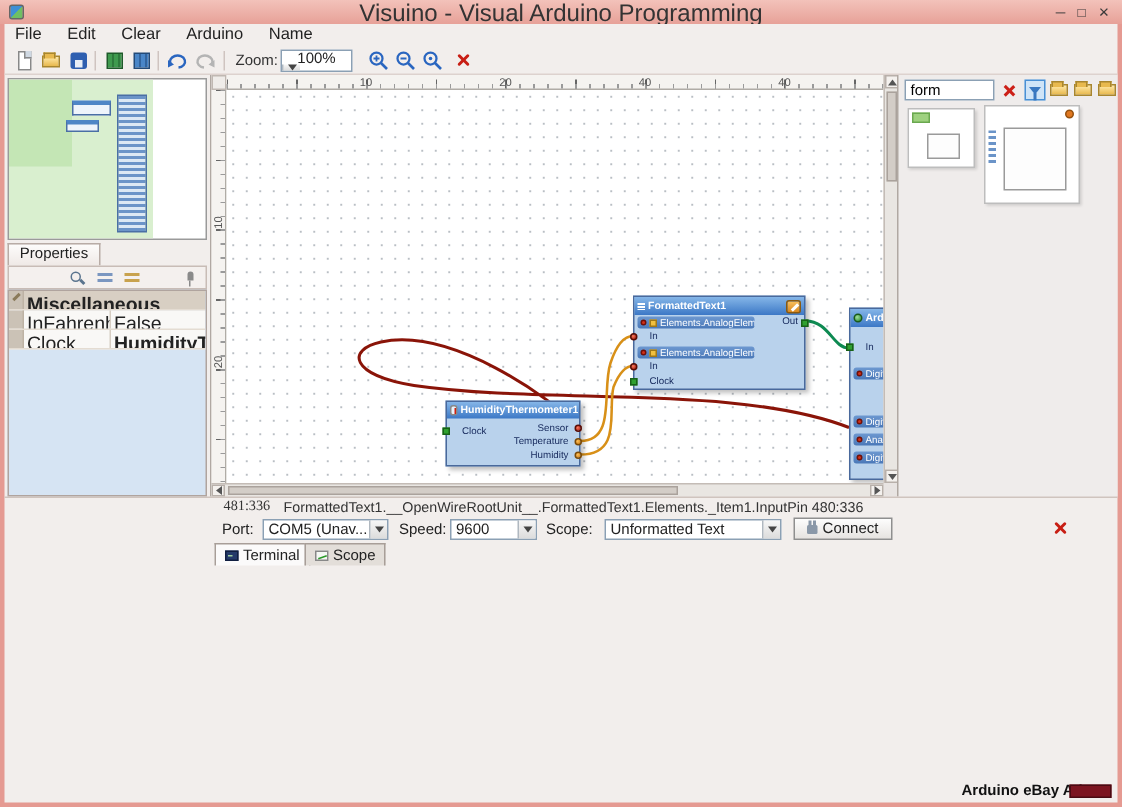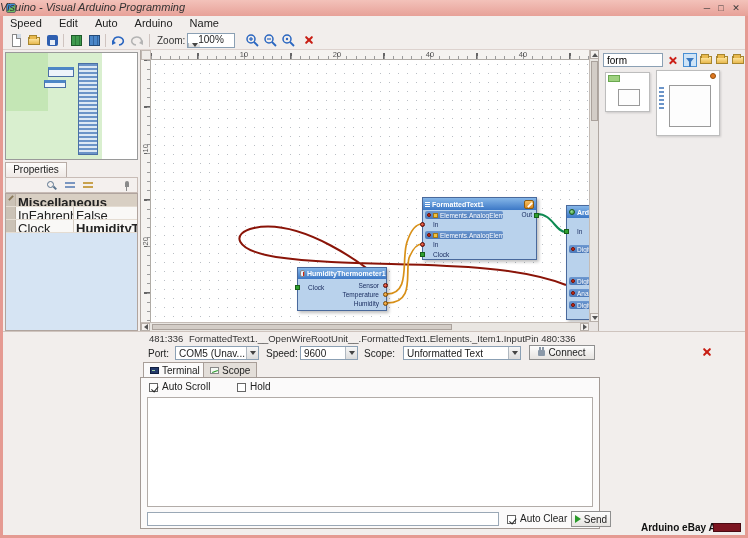--- a/index.html
+++ b/index.html
@@ -2,21 +2,21 @@
 <html><head>
 <meta charset="utf-8">
 <style>
   * { margin:0; padding:0; box-sizing:border-box; }
   html,body { width:748px; height:538px; font-family:"Liberation Sans", sans-serif; }
   #app { position:relative; width:748px; height:538px; background:#e59a92; overflow:hidden; font-size:11px; color:#222; }
   .abs { position:absolute; }
 
   
   .titlebar { left:0; top:0; width:748px; height:16px; background:linear-gradient(#f3c2ba,#e7a198); }
-  .title-text { left:0; right:0; top:1px; text-align:left; font-size:11px; color:#333;font-style:italic; }
+  .title-text { left:0; right:0; top:1px; text-align:center; font-size:16px; color:#333; }
   .app-icon { left:6px; top:3px; width:10px; height:10px; border-radius:2px; background:linear-gradient(135deg,#3f8fd4 50%,#6fbf63 50%); border:1px solid #666; }
   .cap-btn { top:2px; width:14px; height:12px; text-align:center; font-size:9px; line-height:12px; color:#3a3a3a; cursor:default; }
 
   
   .client { left:3px; top:16px; width:742px; height:519px; background:#f2eeec; }
 
   .menubar { left:0; top:0; width:742px; height:15px; }
   .menu-item { display:inline-block; padding:1px 7px; font-size:11px; color:#222; }
 
   .toolbar { left:0; top:15px; width:742px; height:19px; border-bottom:1px solid #ddd2ce; }
@@ -170,23 +170,23 @@
     <div class="abs app-icon"></div>
     <div class="abs title-text">Visuino - Visual Arduino Programming</div>
     <span class="abs cap-btn" style="right:34px;">─</span>
     <span class="abs cap-btn" style="right:20px;">□</span>
     <span class="abs cap-btn" style="right:5px;">✕</span>
   </div>
 
   <div class="abs client">
 
     <div class="abs menubar">
-      <span class="menu-item">Speed</span>
+      <span class="menu-item">File</span>
       <span class="menu-item">Edit</span>
-      <span class="menu-item">Auto</span>
+      <span class="menu-item">Clear</span>
       <span class="menu-item">Arduino</span>
       <span class="menu-item">Name</span>
     </div>
 
     <div class="abs toolbar">
       <span class="abs tb" style="left:6px;">
           <span class="i-page"></span>
         </span>
       <span class="abs tb" style="left:24px;">
           <span class="i-folder"></span>
@@ -446,21 +446,21 @@
         <span class="card-inner" style="left:12px; top:16px; width:22px; height:17px;"></span>
       </div>
       <div class="pal-card" style="left:57px; top:20px; width:64px; height:66px;">
         <span class="chip-orange"></span>
         <span class="card-pins"></span>
         <span class="card-inner" style="left:12px; top:14px; width:42px; height:42px;"></span>
       </div>
     </div>
 
     <div class="abs statusbar">
-      <span class="abs" style="left:146px; top:1px;">481:336</span>
+      <span class="abs" style="left:146px; top:1px;font-family:Liberation Serif, serif;">481:336</span>
       <span class="abs" style="left:186px; top:1px;">FormattedText1.__OpenWireRootUnit__.FormattedText1.Elements._Item1.InputPin 480:336</span>
     </div>
 
     <div class="abs commbar">
       <span class="abs cm-label" style="left:145px;">Port:</span>
       <div class="abs combo" style="left:172px; top:2px; width:84px; height:14px;">
         <span class="txt">COM5 (Unav...</span>
         <span class="arrbox">
             <span class="arr"></span>
           </span>
@@ -490,36 +490,20 @@
       <div class="tab selected" style="left:140px;">
         <span class="ic-terminal"></span>
         <span>Terminal</span>
       </div>
       <div class="tab" style="left:200px;">
         <span class="ic-scope"></span>
         <span>Scope</span>
       </div>
     </div>
 
-    <div class="abs io-panel">
-      <span class="checkbox checked" style="left:8px; top:5px;"></span>
-      <span class="cb-label" style="left:21px; top:3px;">Auto Scroll</span>
-      <span class="checkbox" style="left:96px; top:5px;"></span>
-      <span class="cb-label" style="left:109px; top:3px;">Hold</span>
-
-      <div class="abs term-area"></div>
-
-      <input class="abs send-input" value="" style="">
-      <span class="checkbox checked" style="left:366px; top:137px;"></span>
-      <span class="cb-label" style="left:379px; top:135px;">Auto Clear</span>
-      <div class="abs btn" style="left:430px; top:133px; width:40px; height:16px;">
-        <span class="i-send"></span>
-        <span>Send</span>
-      </div>
-    </div>
 
     <div class="abs adstrip">
       <span class="ad-label">Arduino eBay Ads:</span>
       <span class="ad-block"></span>
     </div>
 
   </div>
 </div>
 
 </body></html>

